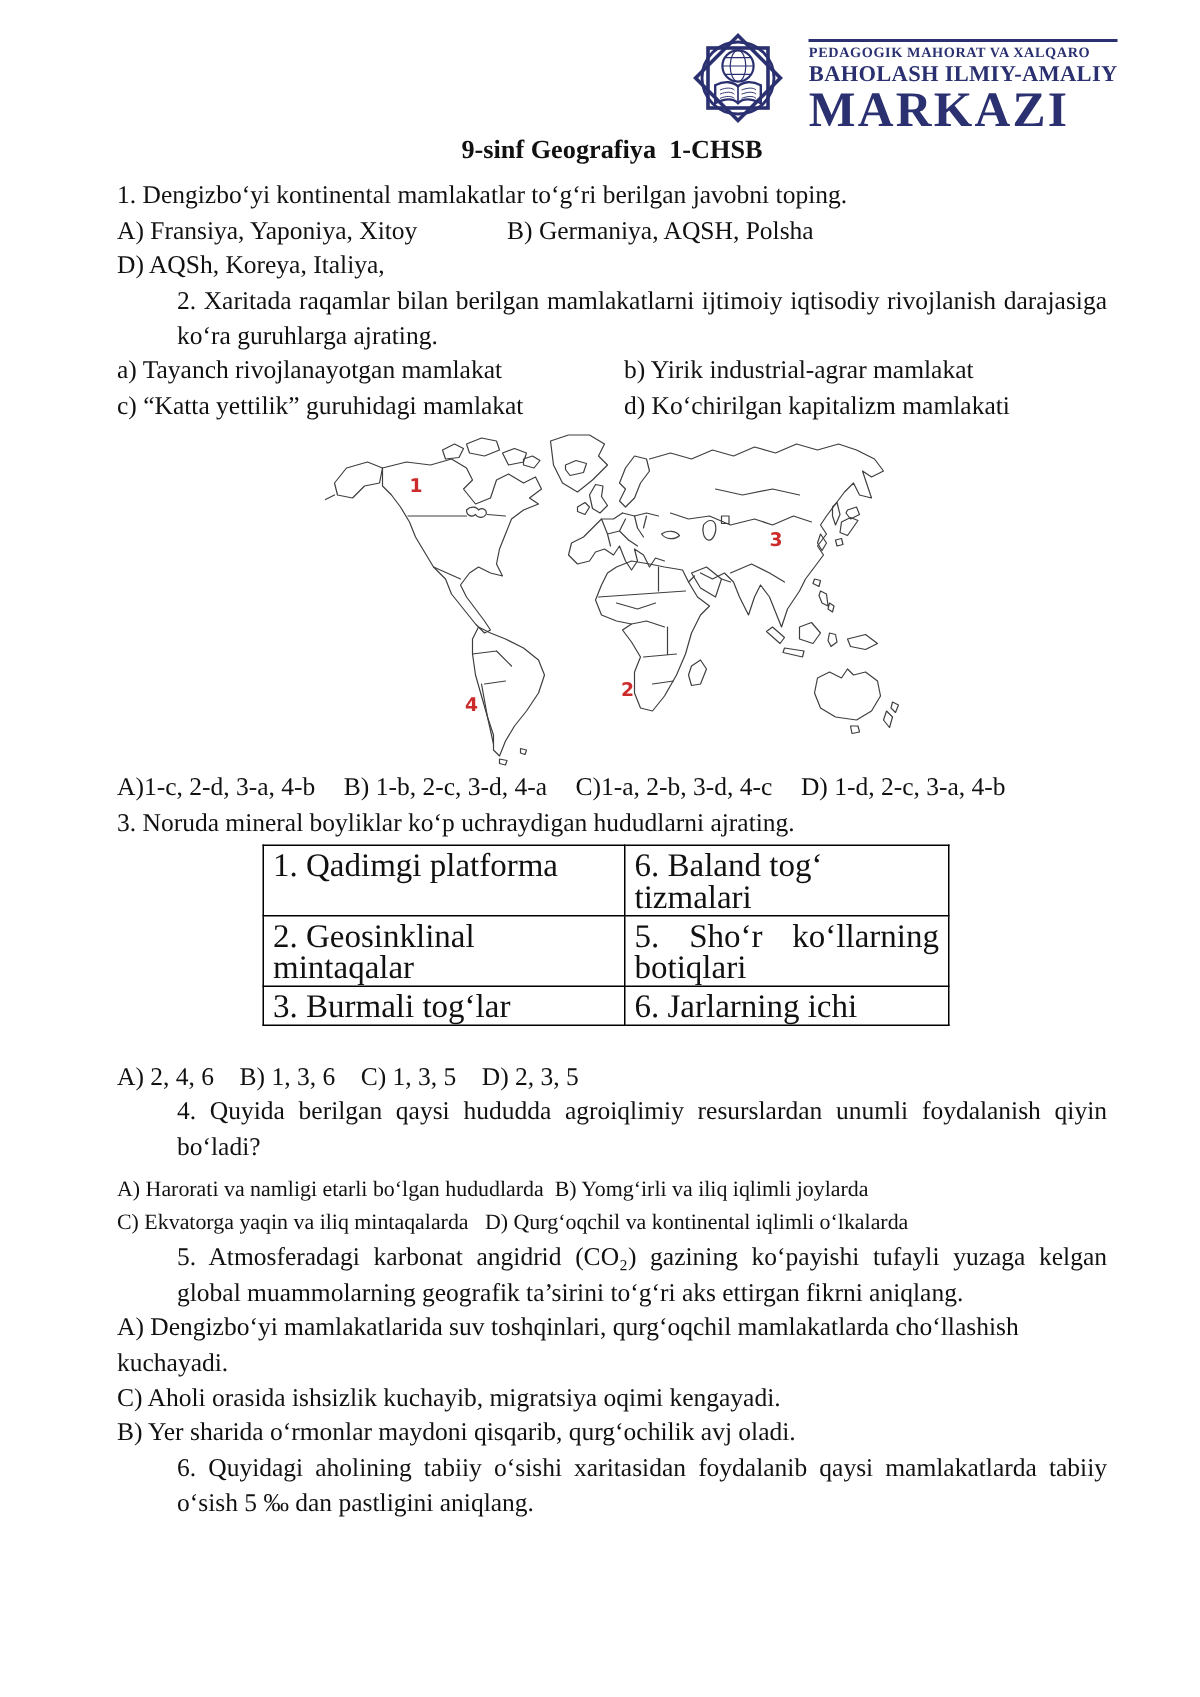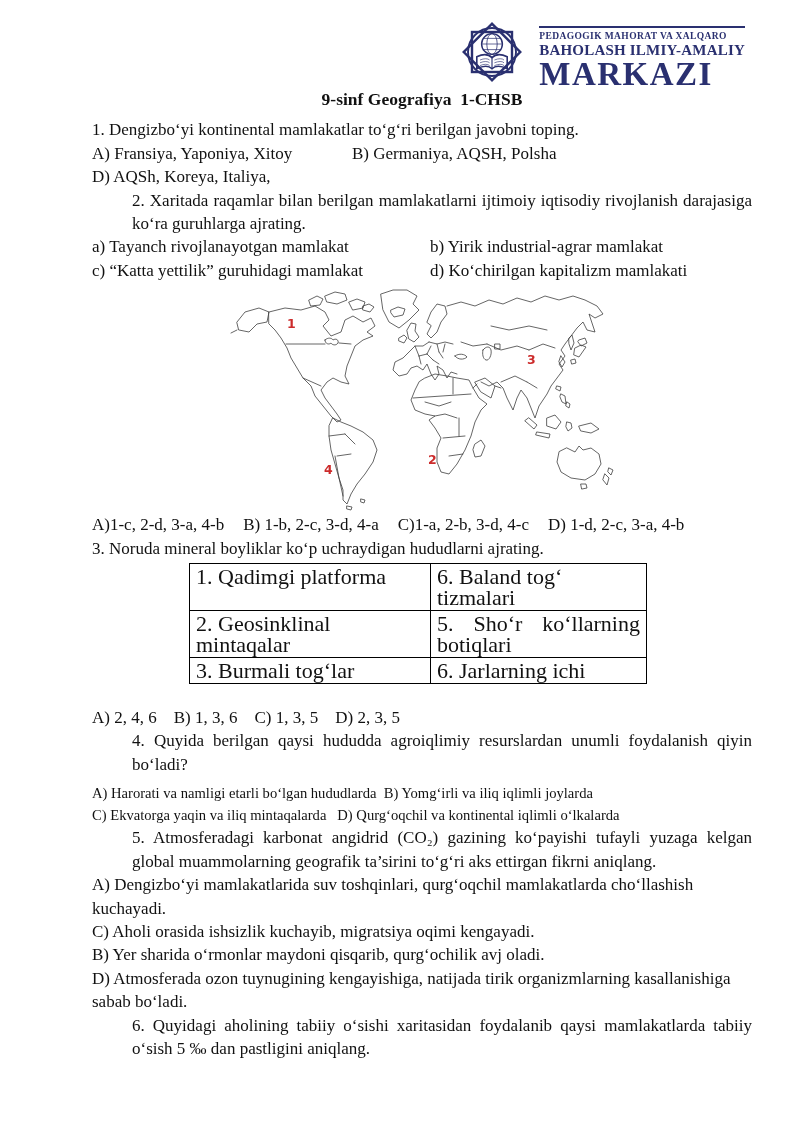--- a/index.html
+++ b/index.html
@@ -5,21 +5,21 @@
   html,body{margin:0;padding:0;background:#888;}
   .page{
     position:relative;
     width:800px;height:1131px;
     background:#ffffff;
     font-family:"Liberation Serif","DejaVu Serif",serif;
     color:#111;
     overflow:hidden;
   }
   .content{
-    position:absolute;left:92px;top:88px;width:660px;
+    position:absolute;left:78px;top:88px;width:660px;
     font-size:17px;line-height:23.4px;
   }
   
   .logo{
     position:absolute;top:12px;right:55px;
     display:flex;align-items:center;gap:5px;
   }
   .logo svg{display:block;}
   .logo-text{
     margin-top:13px;color:#2a3070;
@@ -209,18 +209,17 @@
     </div>
 
     <p class="just">4. Quyida berilgan qaysi hududda agroiqlimiy resurslardan unumli foydalanish qiyin bo‘ladi?</p>
     <p class="small-line" style="margin-top:6px;">A) Harorati va namligi etarli bo‘lgan hududlarda  B) Yomg‘irli va iliq iqlimli joylarda</p>
     <p class="small-line">C) Ekvatorga yaqin va iliq mintaqalarda   D) Qurg‘oqchil va kontinental iqlimli o‘lkalarda</p>
 
     <p class="just">5. Atmosferadagi karbonat angidrid (CO₂) gazining ko‘payishi tufayli yuzaga kelgan global muammolarning geografik ta’sirini to‘g‘ri aks ettirgan fikrni aniqlang.</p>
     <p>A) Dengizbo‘yi mamlakatlarida suv toshqinlari, qurg‘oqchil mamlakatlarda cho‘llashish kuchayadi.</p>
     <p>C) Aholi orasida ishsizlik kuchayib, migratsiya oqimi kengayadi.</p>
     <p>B) Yer sharida o‘rmonlar maydoni qisqarib, qurg‘ochilik avj oladi.</p>
-    <p>D) Atmosferada ozon tuynugining kengayishiga, natijada tirik organizmlarning kasallanishiga sabab bo‘ladi.</p>
 
     <p class="just">6. Quyidagi aholining tabiiy o‘sishi xaritasidan foydalanib qaysi mamlakatlarda tabiiy o‘sish 5 ‰ dan pastligini aniqlang.</p>
 
   </div>
 </div>
 
 </body></html>

